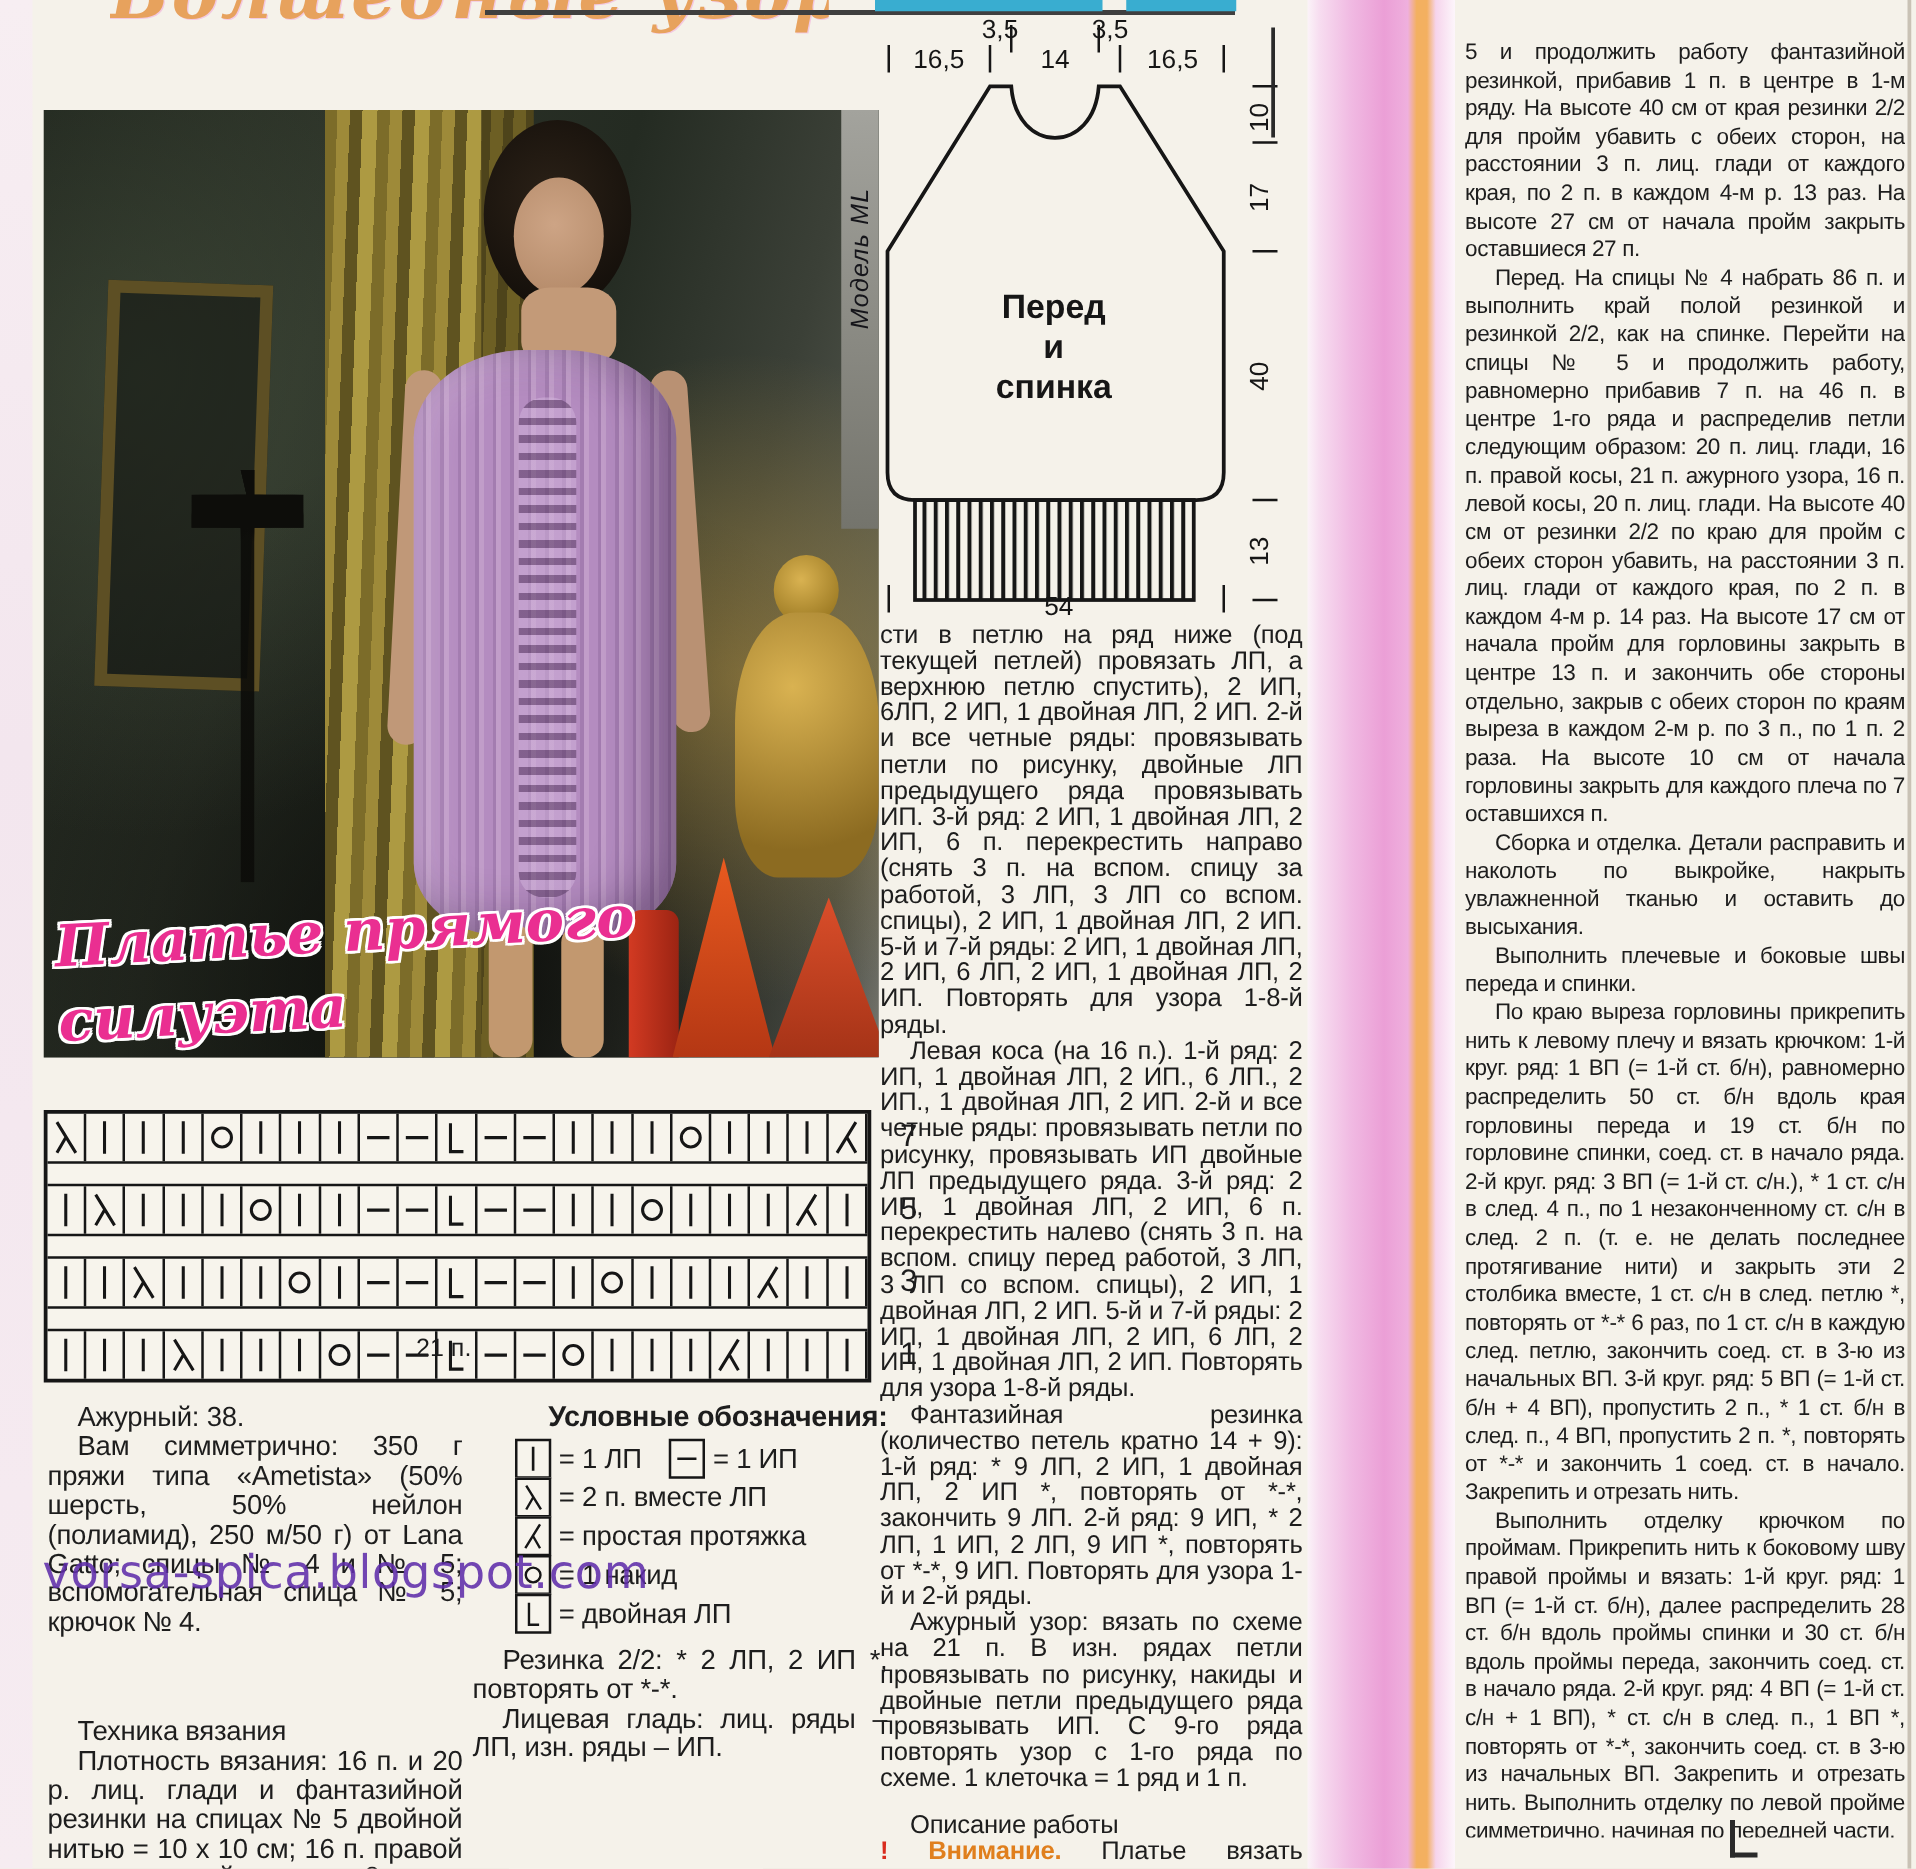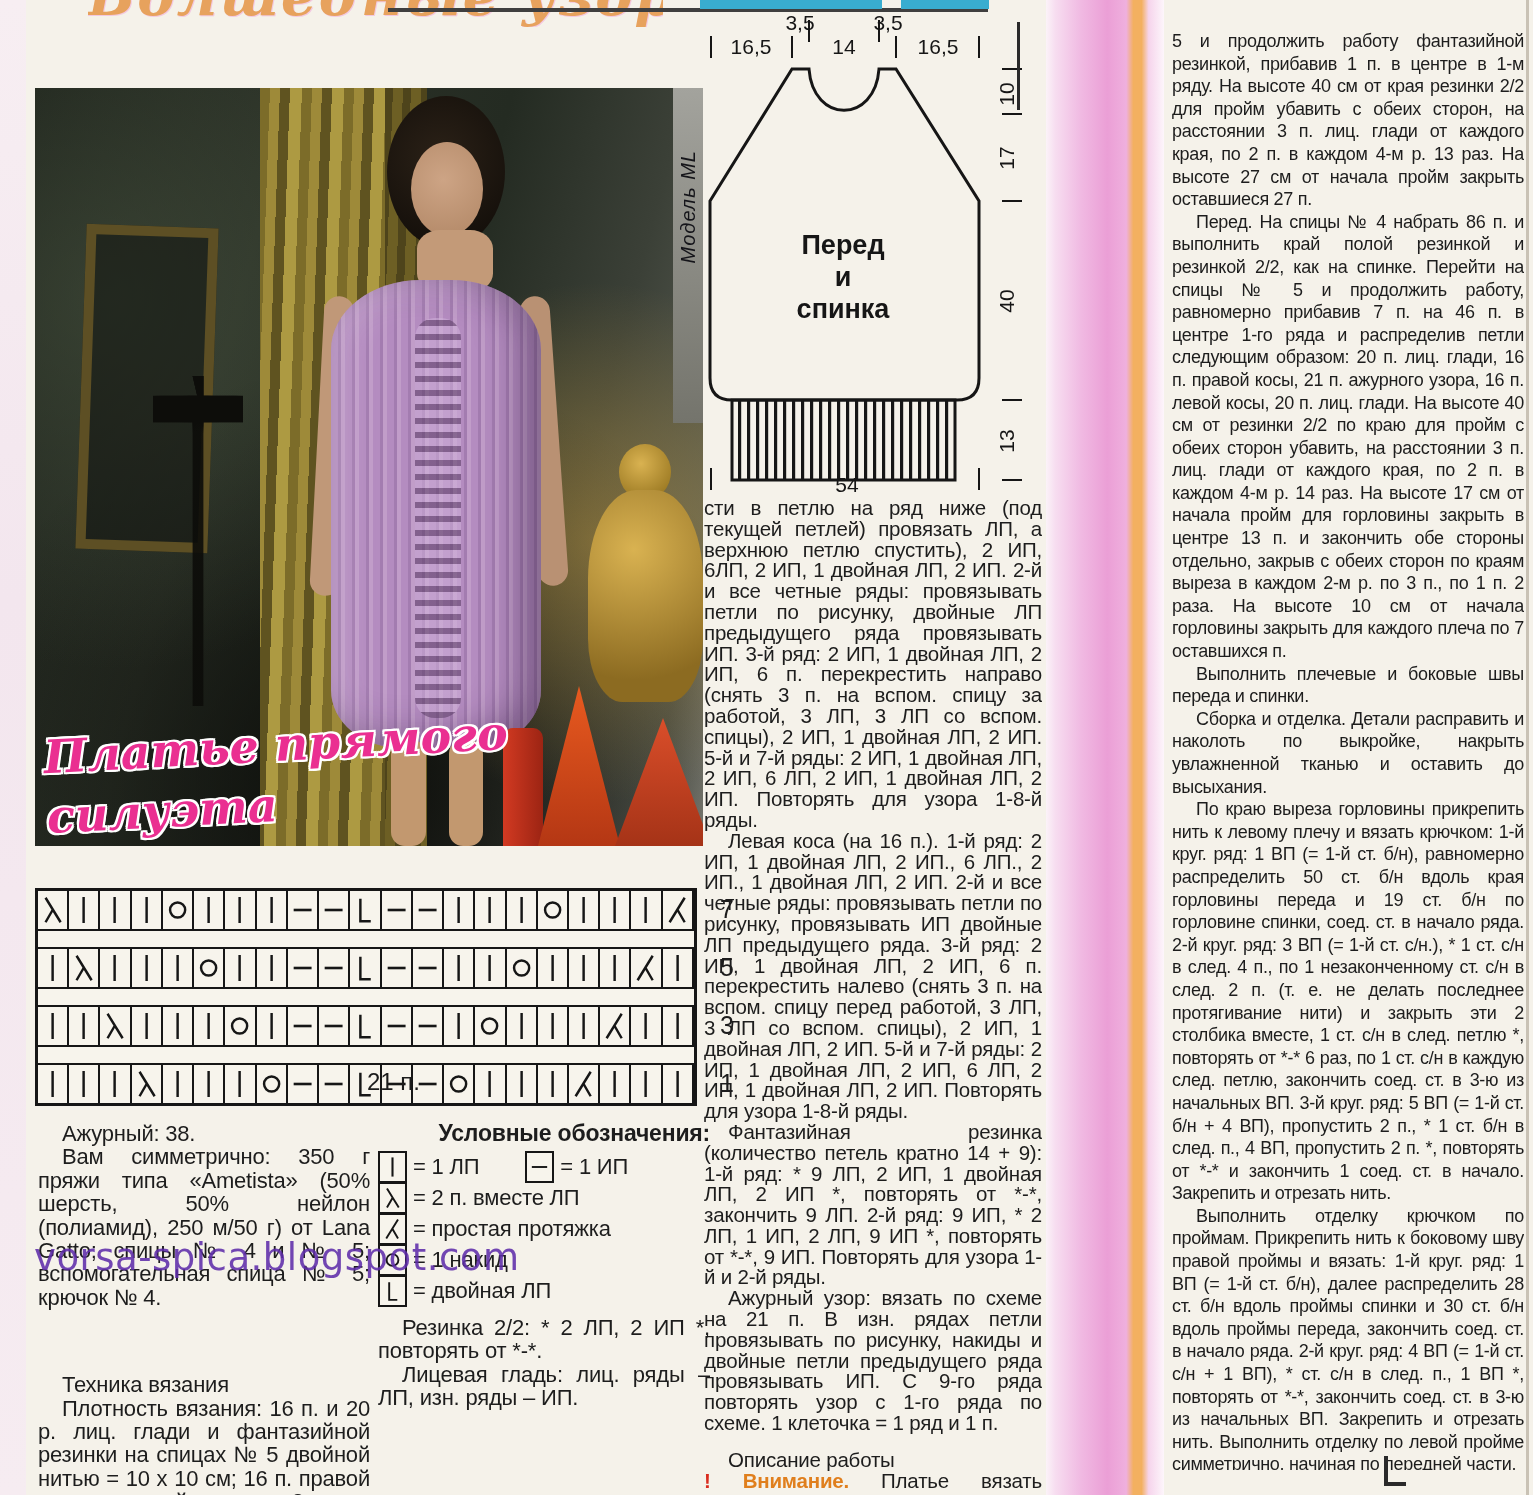--- a/index.html
+++ b/index.html
@@ -64,39 +64,39 @@
   #chart{position:absolute;left:35px;top:888px;width:700px;height:222px;}
   #chart-grid{position:absolute;left:0;top:0;width:662px;border:3px solid #161616;box-sizing:border-box;background:#f7f4ec;}
   .crow{display:flex;height:38px;border-bottom:2.5px solid #161616;position:relative;}
   .crow:last-child{border-bottom:none;}
   .cgap{height:16px;border-bottom:2.5px solid #161616;}
   .ccell{flex:1;border-right:2.5px solid #161616;position:relative;}
   .ccell:last-child{border-right:none;}
   .ccell svg{position:absolute;inset:0;width:100%;height:100%;}
   .ccell svg *,.lsym svg *{stroke:#161616;stroke-width:2.6;fill:none;}
   .rlabel{position:absolute;right:-40px;top:4px;font-size:25px;color:#1c1c1c;}
-  #stitch-count{position:absolute;left:290px;top:1068px;width:130px;text-align:right;font-size:24px;}
+  #stitch-count{position:absolute;left:290px;top:1068px;width:130px;text-align:center;font-size:20px;}
 
   
   .tcol{position:absolute;color:#1d1d1d;}
   .tcol p{margin:0;text-align:justify;text-indent:24px;}
   .tcol p.noind{text-indent:0;}
   .tcol p.gap{margin-top:64px;}
   .tcol p.gap2{margin-top:16px;}
   .b{font-weight:normal;}
   .red{color:#d92c1e;font-weight:bold;}
   .orange{color:#e07f1d;font-weight:bold;}
   #col-materials{left:38px;top:1122px;width:332px;font-size:22px;line-height:23.4px;letter-spacing:-0.2px;}
   #col-stitches{left:378px;top:1122px;width:332px;font-size:22px;line-height:23.2px;letter-spacing:-0.2px;height:373px;overflow:hidden;}
   #col-middle{left:704px;top:498px;width:338px;font-size:20.5px;line-height:20.8px;letter-spacing:-0.2px;height:990px;overflow:hidden;}
   #col-right{left:1172px;top:30px;width:352px;font-size:18px;line-height:22.6px;letter-spacing:-0.3px;height:1440px;overflow:hidden;}
 
   
   #legend-title{font-weight:bold;font-size:23px;margin-bottom:6px;}
-  .leg-row{display:flex;align-items:center;height:31px;gap:24px;}
+  .leg-row{display:flex;align-items:center;height:31px;gap:0;margin-left:34px;}
   .leg-item{display:flex;align-items:center;gap:6px;margin-right:22px;}
   .lsym{width:25px;height:28px;border:2.5px solid #161616;position:relative;flex:none;background:#f7f4ec;}
   .lsym svg{position:absolute;inset:0;width:100%;height:100%;}
   .leg-label{font-size:22px;}
   #legend{margin-bottom:10px;text-align:right;}
 
   
   #watermark{position:absolute;left:34px;top:1236px;font-size:37px;color:rgba(94,44,170,.88);letter-spacing:0.5px;z-index:6;font-family:"DejaVu Sans",sans-serif;}
 
   
@@ -712,22 +712,22 @@
       <p><span class="b">Ажурный узор:</span><span> вязать по схеме на 21 п. В изн. рядах петли провязывать по рисунку, накиды и двойные петли предыдущего ряда провязывать ИП. С 9-го ряда повторять узор с 1-го ряда по схеме. 1 клеточка = 1 ряд и 1 п.</span></p>
       <p class="gap2"><span class="b">Описание работы</span></p>
       <p class="noind"><span class="red">! </span><span class="orange">Внимание.</span><span> Платье вязать двойной нитью.</span></p>
     </div>
 
   <div id="pink-band"></div>
 
   <div id="col-right" class="tcol">
       <p class="noind"><span>5 и продолжить работу фантазийной резинкой, прибавив 1 п. в центре в 1-м ряду. На высоте 40 см от края резинки 2/2 для пройм убавить с обеих сторон, на расстоянии 3 п. лиц. глади от каждого края, по 2 п. в каждом 4-м р. 13 раз. На высоте 27 см от начала пройм закрыть оставшиеся 27 п.</span></p>
       <p><span class="b">Перед.</span><span> На спицы № 4 набрать 86 п. и выполнить край полой резинкой и резинкой 2/2, как на спинке. Перейти на спицы № 5 и продолжить работу, равномерно прибавив 7 п. на 46 п. в центре 1-го ряда и распределив петли следующим образом: 20 п. лиц. глади, 16 п. правой косы, 21 п. ажурного узора, 16 п. левой косы, 20 п. лиц. глади. На высоте 40 см от резинки 2/2 по краю для пройм с обеих сторон убавить, на расстоянии 3 п. лиц. глади от каждого края, по 2 п. в каждом 4-м р. 14 раз. На высоте 17 см от начала пройм для горловины закрыть в центре 13 п. и закончить обе стороны отдельно, закрыв с обеих сторон по краям выреза в каждом 2-м р. по 3 п., по 1 п. 2 раза. На высоте 10 см от начала горловины закрыть для каждого плеча по 7 оставшихся п.</span></p>
+      <p><span class="b">Сборка и отделка.</span><span> Детали расправить и наколоть по выкройке, накрыть увлажненной тканью и оставить до высыхания.</span></p>
       <p><span>Выполнить плечевые и боковые швы переда и спинки.</span></p>
-      <p><span class="b">Сборка и отделка.</span><span> Детали расправить и наколоть по выкройке, накрыть увлажненной тканью и оставить до высыхания.</span></p>
       <p><span>По краю выреза горловины прикрепить нить к левому плечу и вязать крючком: </span><span class="b">1-й круг. ряд:</span><span> 1 ВП (= 1-й ст. б/н), равномерно распределить 50 ст. б/н вдоль края горловины переда и 19 ст. б/н по горловине спинки, соед. ст. в начало ряда. </span><span class="b">2-й круг. ряд:</span><span> 3 ВП (= 1-й ст. с/н.), * 1 ст. с/н в след. 4 п., по 1 незаконченному ст. с/н в след. 2 п. (т. е. не делать последнее протягивание нити) и закрыть эти 2 столбика вместе, 1 ст. с/н в след. петлю *, повторять от *-* 6 раз, по 1 ст. с/н в каждую след. петлю, закончить соед. ст. в 3-ю из начальных ВП. </span><span class="b">3-й круг. ряд:</span><span> 5 ВП (= 1-й ст. б/н + 4 ВП), пропустить 2 п., * 1 ст. б/н в след. п., 4 ВП, пропустить 2 п. *, повторять от *-* и закончить 1 соед. ст. в начало. Закрепить и отрезать нить.</span></p>
       <p><span>Выполнить отделку крючком по проймам. Прикрепить нить к боковому шву правой проймы и вязать: 1-й круг. ряд: 1 ВП (= 1-й ст. б/н), далее распределить 28 ст. б/н вдоль проймы спинки и 30 ст. б/н вдоль проймы переда, закончить соед. ст. в начало ряда. 2-й круг. ряд: 4 ВП (= 1-й ст. с/н + 1 ВП), * ст. с/н в след. п., 1 ВП *, повторять от *-*, закончить соед. ст. в 3-ю из начальных ВП. Закрепить и отрезать нить. Выполнить отделку по левой пройме симметрично, начиная по передней части.</span></p>
     </div>
 
   <div id="edge-left"></div>
   <div id="edge-right-line"></div>
   <div id="scan-artifact-line"></div>
   <div id="corner-mark"></div>
 </div>
 

